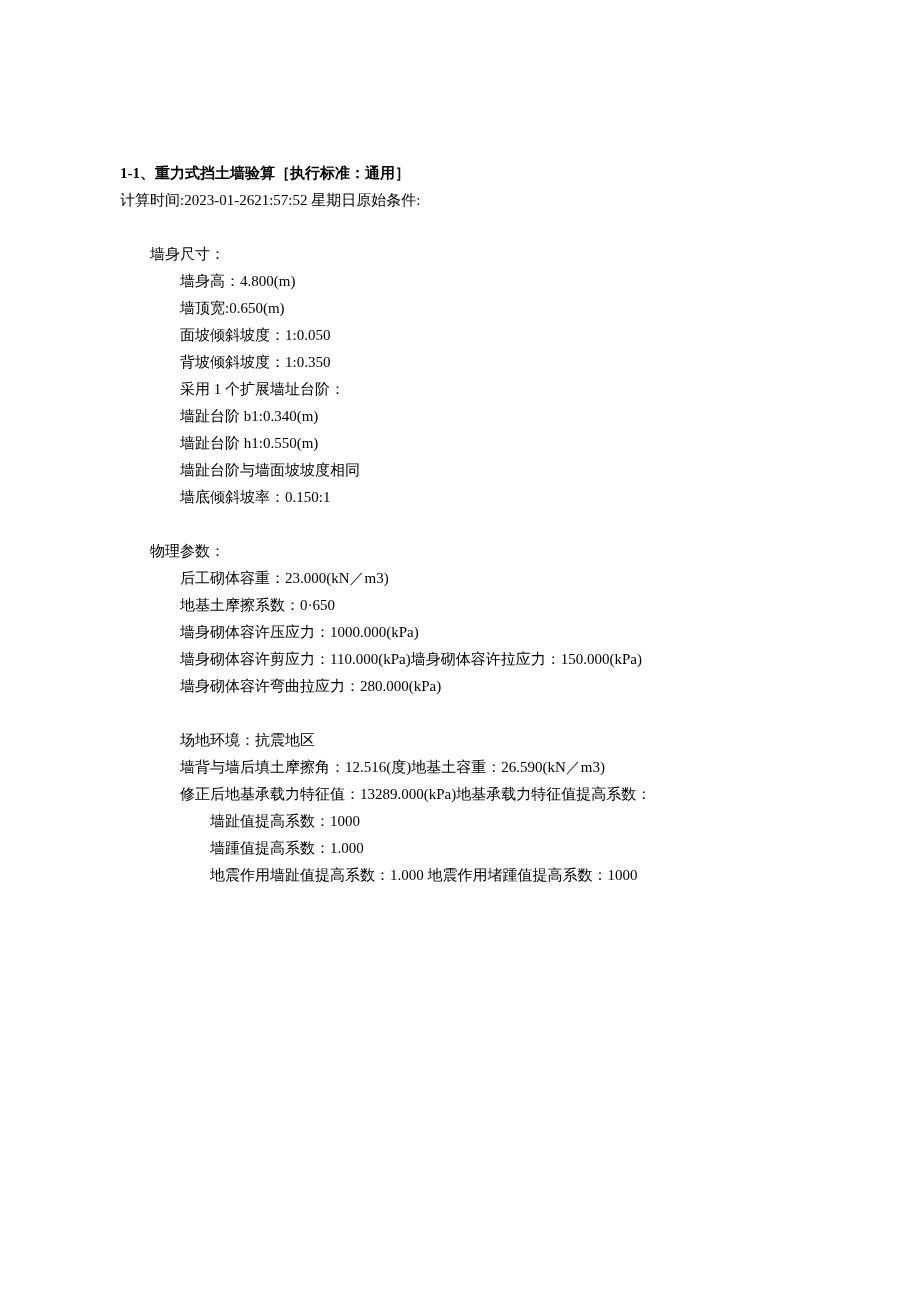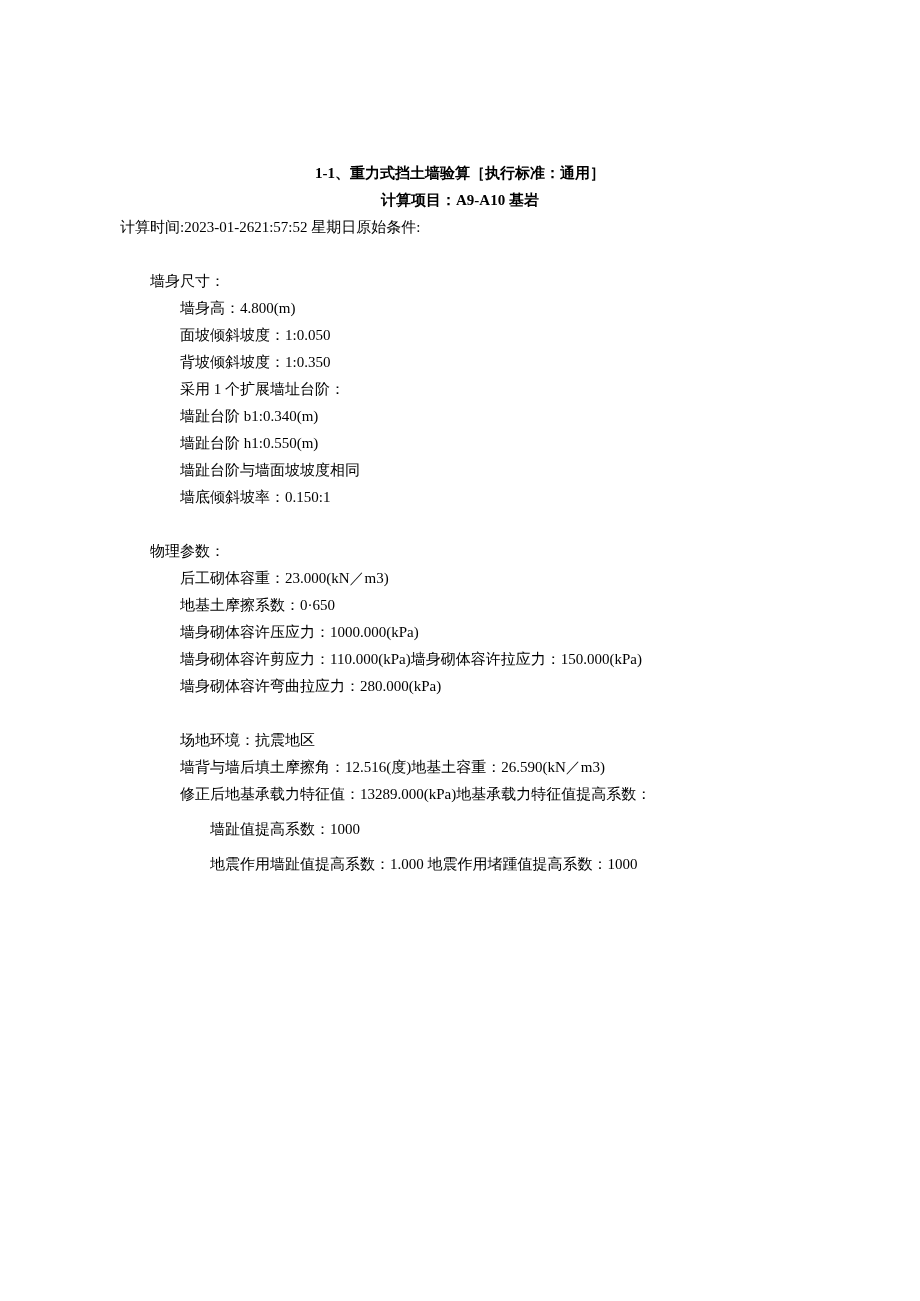--- a/index.html
+++ b/index.html
@@ -12,44 +12,43 @@
     color: #000000;
   }
   .page {
     width: 920px;
     min-height: 1301px;
     padding: 160px 120px 60px 120px;
     box-sizing: border-box;
   }
   .bold {
     font-weight: bold;
-    text-align: center;
   }
   .line {
     white-space: pre;
   }
   .indent-0 { padding-left: 0; }
   .indent-1 { padding-left: 2em; }
   .indent-2 { padding-left: 4em; }
-  .indent-3 { padding-left: 6em; margin-top: 8px; }
+  .indent-3 { padding-left: 6em; }
   .blank { height: 1.8em; }
 </style>
 </head>
 <body>
 
 <div class="page">
 
   <div class="line bold indent-0">1-1、重力式挡土墙验算［执行标准：通用］</div>
-  <div class="line bold indent-0">计算项目：A9-A10 基岩</div>
   <div class="line indent-0">计算时间:2023-01-2621:57:52 星期日原始条件:</div>
 
   <div class="blank"></div>
 
   <div class="line indent-1">墙身尺寸：</div>
   <div class="line indent-2">墙身高：4.800(m)</div>
+  <div class="line indent-2">墙顶宽:0.650(m)</div>
   <div class="line indent-2">面坡倾斜坡度：1:0.050</div>
   <div class="line indent-2">背坡倾斜坡度：1:0.350</div>
   <div class="line indent-2">采用 1 个扩展墙址台阶：</div>
   <div class="line indent-2">墙趾台阶 b1:0.340(m)</div>
   <div class="line indent-2">墙趾台阶 h1:0.550(m)</div>
   <div class="line indent-2">墙趾台阶与墙面坡坡度相同</div>
   <div class="line indent-2">墙底倾斜坡率：0.150:1</div>
 
   <div class="blank"></div>
 
@@ -59,15 +58,16 @@
   <div class="line indent-2">墙身砌体容许压应力：1000.000(kPa)</div>
   <div class="line indent-2">墙身砌体容许剪应力：110.000(kPa)墙身砌体容许拉应力：150.000(kPa)</div>
   <div class="line indent-2">墙身砌体容许弯曲拉应力：280.000(kPa)</div>
 
   <div class="blank"></div>
 
   <div class="line indent-2">场地环境：抗震地区</div>
   <div class="line indent-2">墙背与墙后填土摩擦角：12.516(度)地基土容重：26.590(kN／m3)</div>
   <div class="line indent-2">修正后地基承载力特征值：13289.000(kPa)地基承载力特征值提高系数：</div>
   <div class="line indent-3">墙趾值提高系数：1000</div>
+  <div class="line indent-3">墙踵值提高系数：1.000</div>
   <div class="line indent-3">地震作用墙趾值提高系数：1.000 地震作用堵踵值提高系数：1000</div>
 
 </div>
 
 </body></html>

